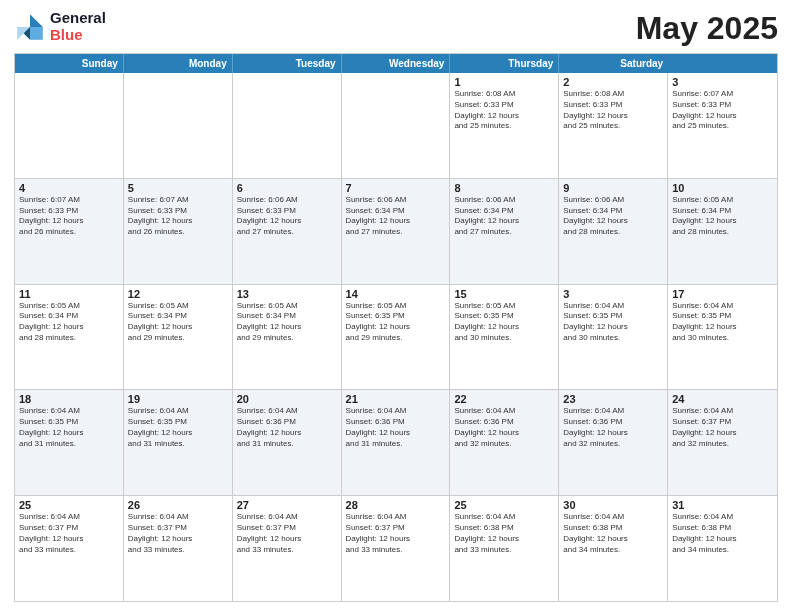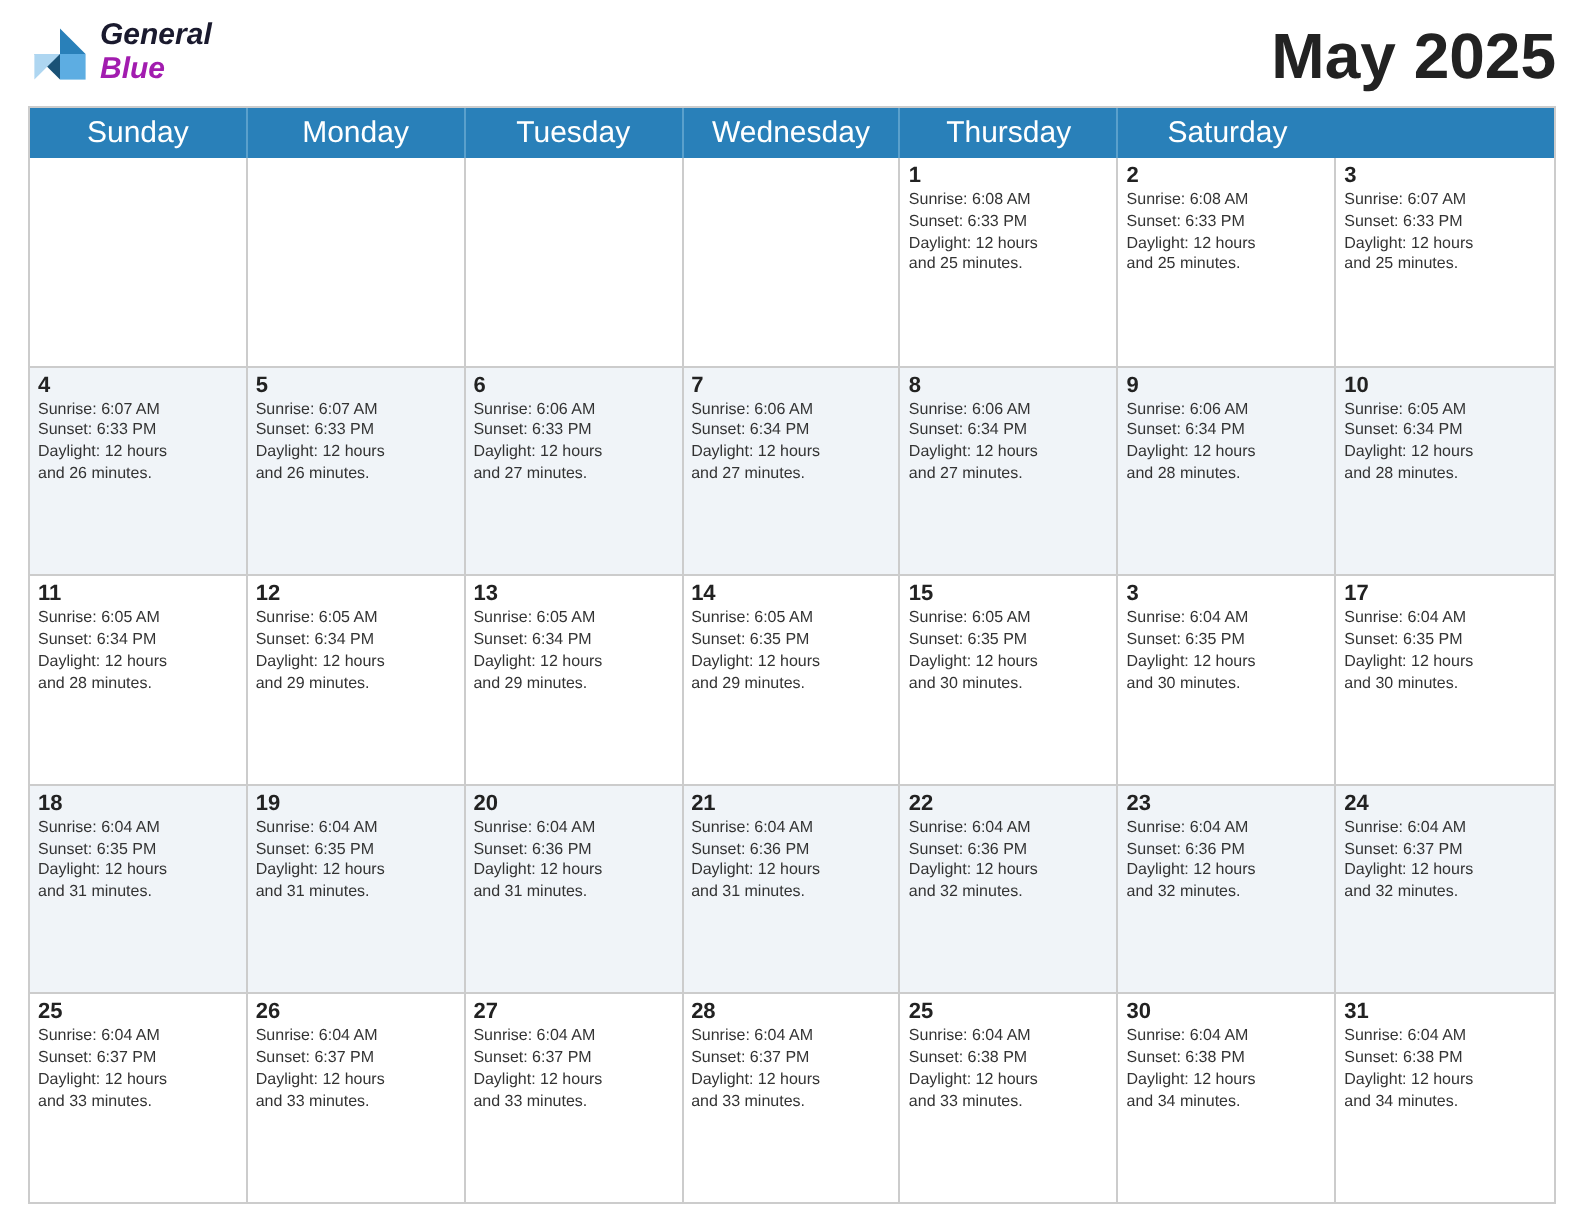--- a/index.html
+++ b/index.html
@@ -26,24 +26,23 @@
     .logo {
       display: flex;
       align-items: center;
       gap: 4px;
     }
     .logo-text {
       font-size: 15px;
       font-weight: bold;
       color: #1a1a2e;
       line-height: 1.1;
-      font-style: italic;
     }
     .logo-text span {
-      color: #a21caf;
+      color: #ef4444;
     }
     .logo-icon {
       width: 32px;
       height: 32px;
     }
     .title-block {
       text-align: right;
     }
     .main-title {
       font-size: 32px;
@@ -60,24 +59,24 @@
       flex-direction: column;
       border: 1px solid #ccc;
     }
     .cal-header {
       display: grid;
       grid-template-columns: repeat(7, 1fr);
       background: #2980b9;
     }
     .cal-header-cell {
       color: #fff;
-      font-size: 15px;
-      font-weight: normal;
+      font-size: 10px;
+      font-weight: bold;
       padding: 4px 5px;
-      text-align: center;
+      text-align: right;
       border-right: 1px solid #5aa0cc;
     }
     .cal-header-cell:last-child { border-right: none; }
     .cal-body {
       flex: 1;
       display: flex;
       flex-direction: column;
     }
     .cal-row {
       display: grid;

